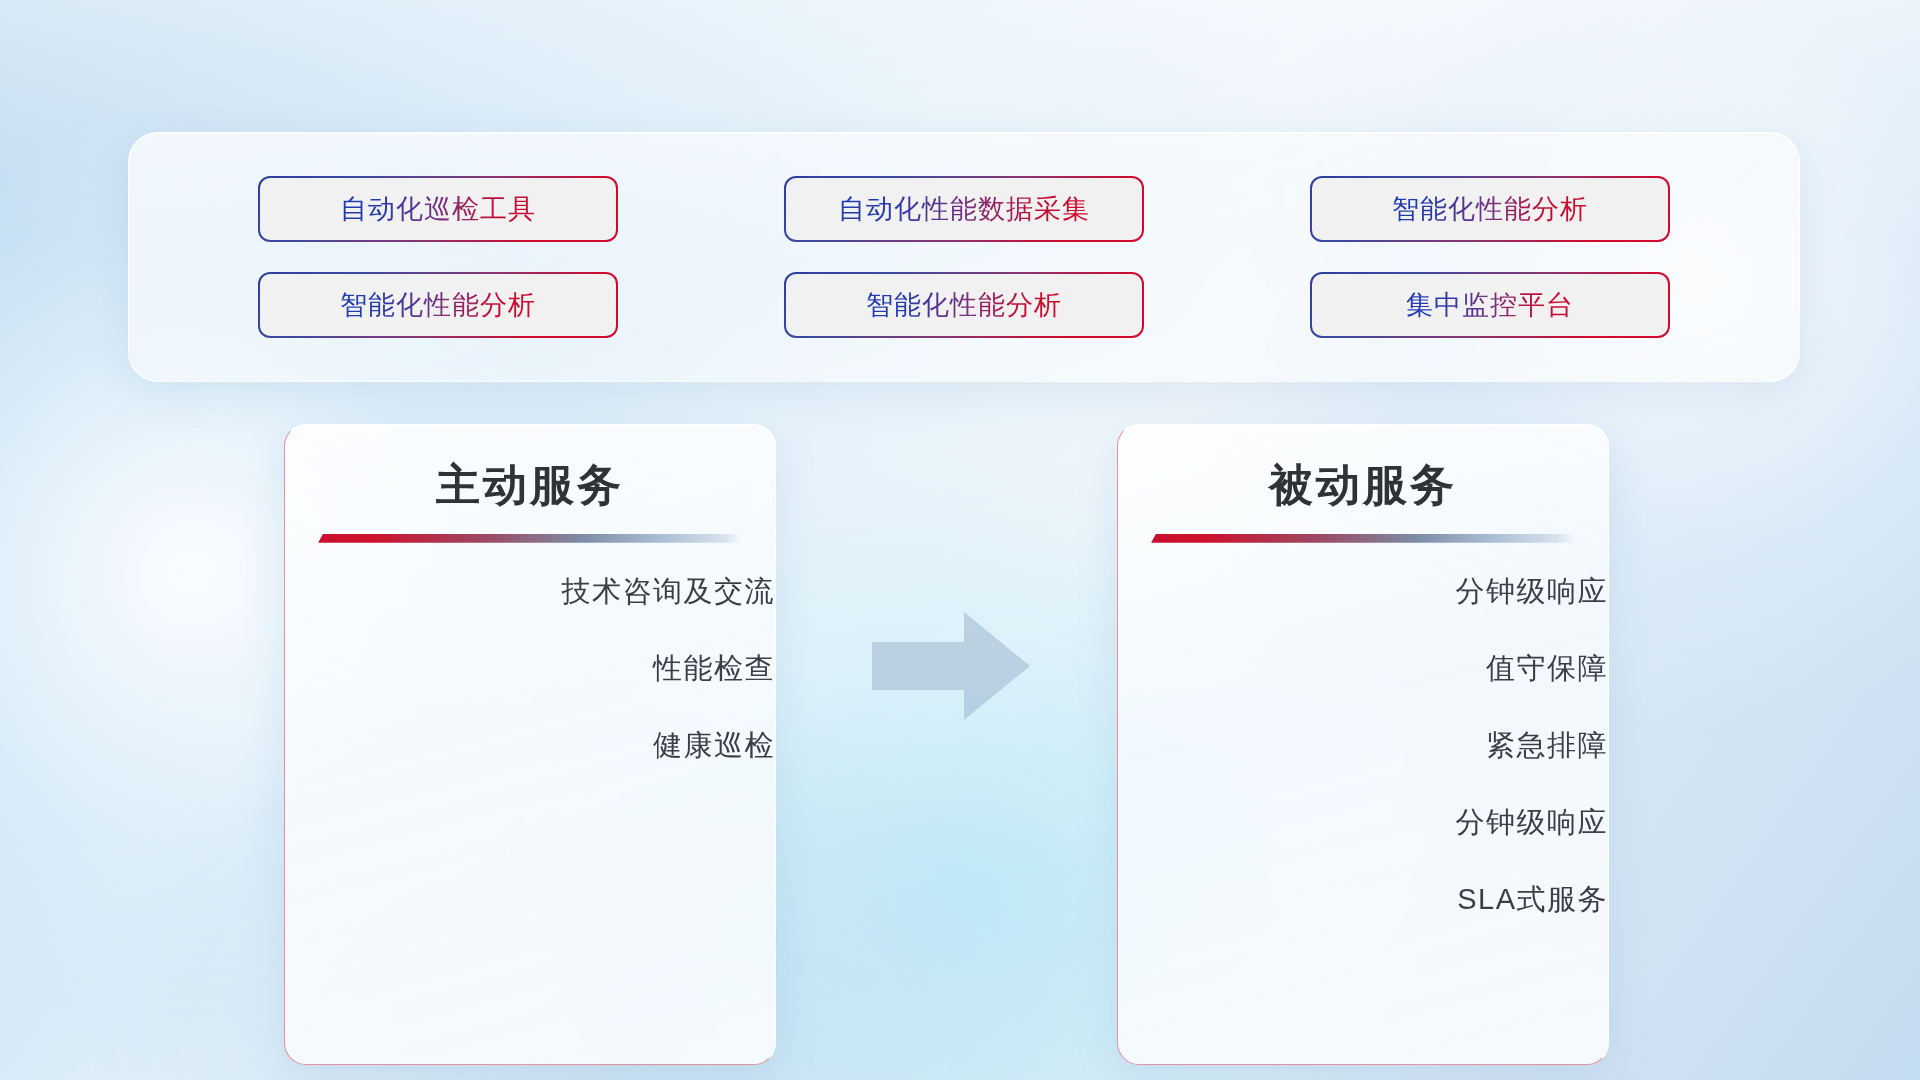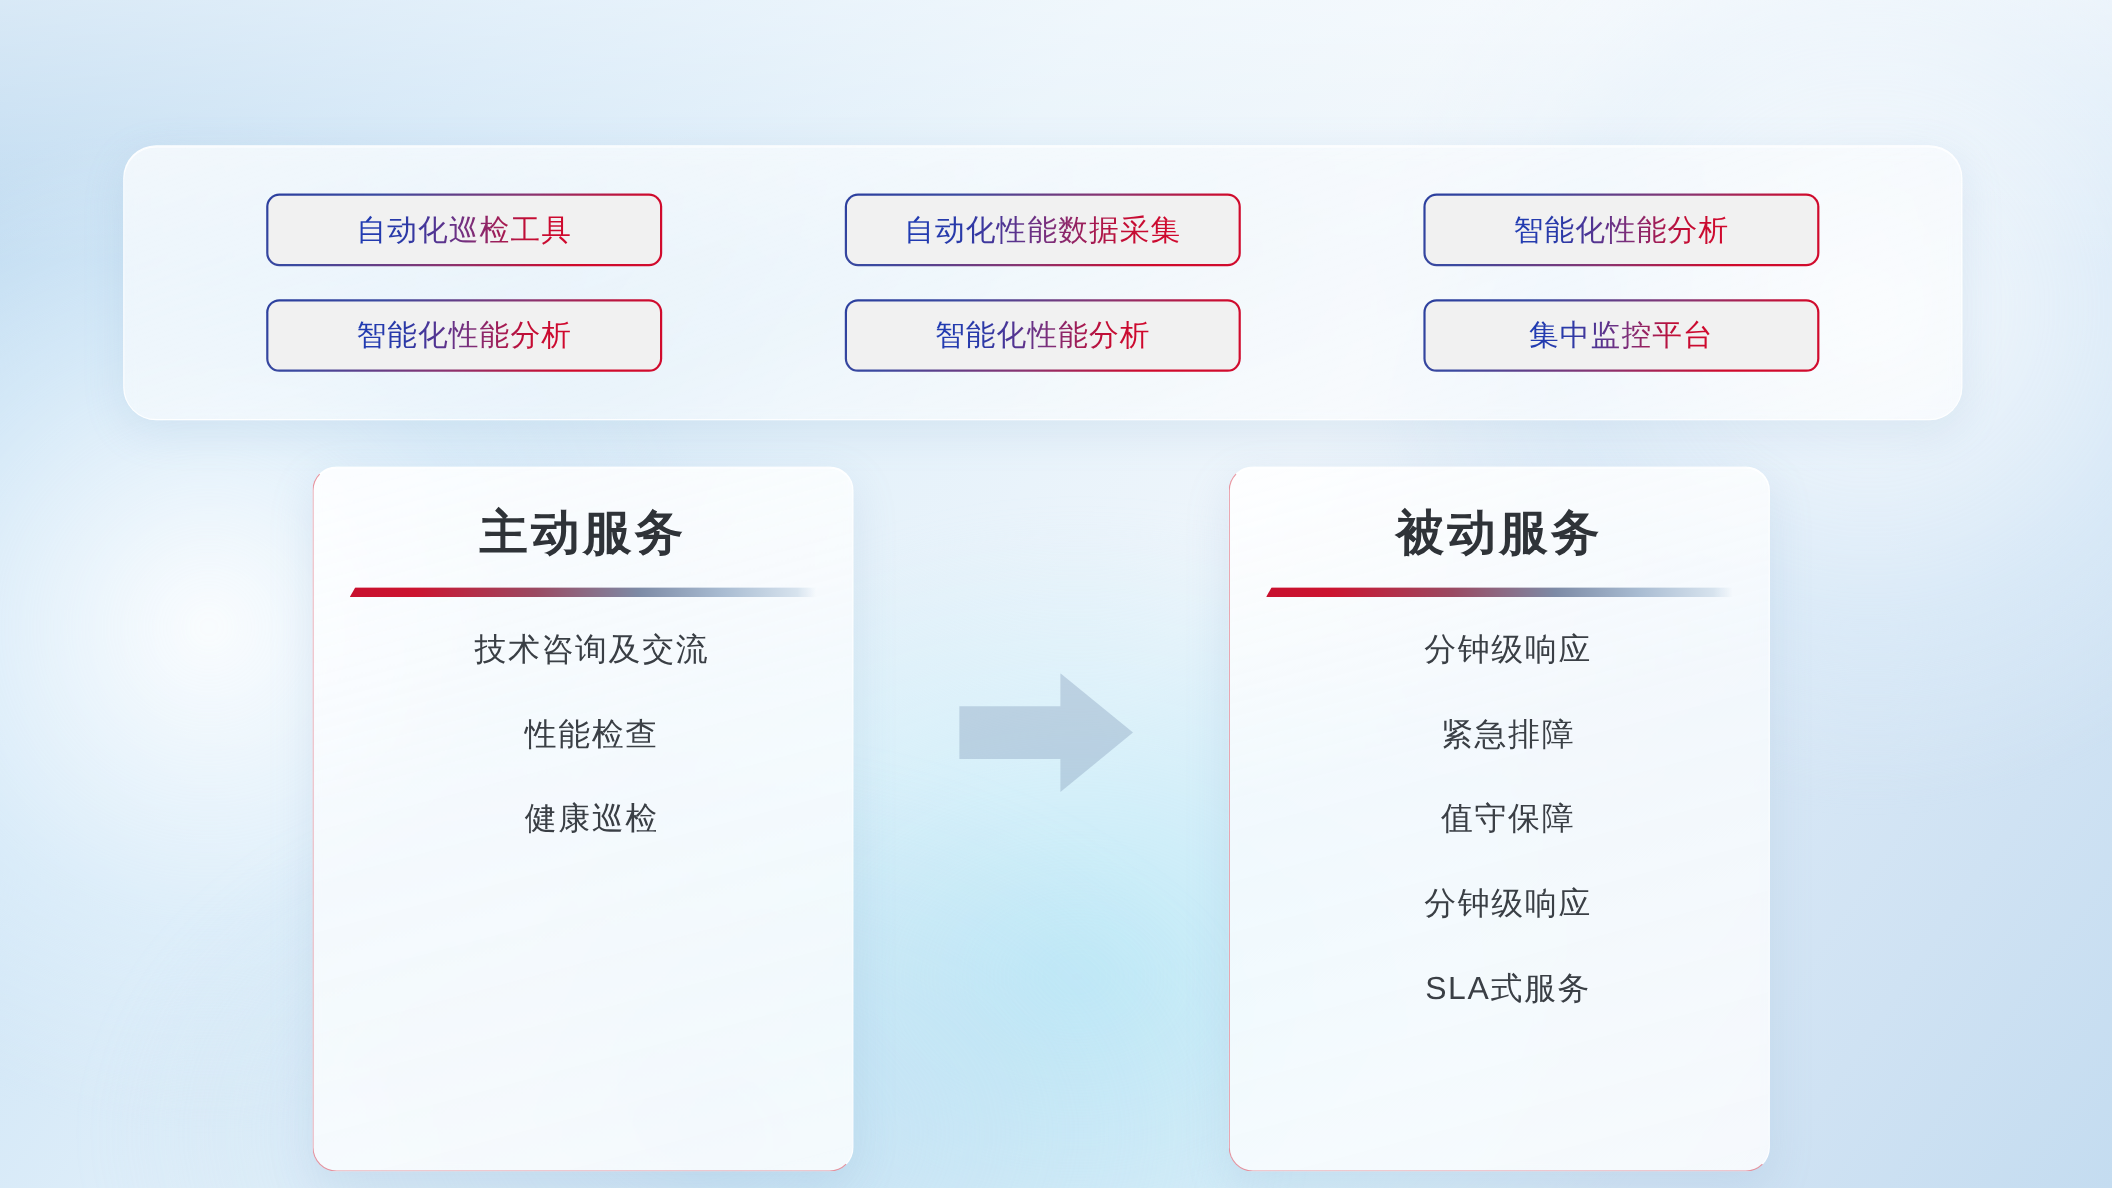--- a/index.html
+++ b/index.html
@@ -35,21 +35,21 @@
     background:radial-gradient(ellipse at 50% 50%,rgba(176,212,238,.55) 0%,rgba(186,219,241,0) 70%);
     filter:blur(20px);
   }
   #bg-sheen{
     position:absolute;left:0;top:0;width:100%;height:240px;
     background:linear-gradient(180deg,rgba(255,255,255,.45) 0%,rgba(255,255,255,0) 100%);
   }
 
   
   #capability-panel{
-    position:absolute;left:112px;top:132px;width:1672px;height:250px;
+    position:absolute;left:128px;top:132px;width:1672px;height:250px;
     border-radius:30px;
     background:linear-gradient(160deg,rgba(255,255,255,.72) 0%,rgba(255,255,255,.42) 45%,rgba(255,255,255,.62) 100%);
     border:1px solid rgba(255,255,255,.85);
     box-shadow:0 10px 38px rgba(120,160,200,.16), inset 0 1px 0 rgba(255,255,255,.9);
     backdrop-filter:blur(6px);
     display:grid;
     grid-template-columns:repeat(3,1fr);
     grid-template-rows:repeat(2,1fr);
     align-items:center;
     justify-items:center;
@@ -122,21 +122,21 @@
     width:424px;height:9px;
     background:linear-gradient(90deg,#c8102e 0%,#cc1430 14%,#9a4a62 40%,#7d8ba6 62%,#a9bcd2 80%,#d7e3ee 96%,rgba(215,227,238,0) 100%);
     clip-path:polygon(1.2% 0,100% 0,100% 100%,0 100%);
     border-radius:1px;
   }
   .card-list{
     margin:0;padding:0;list-style:none;
     margin-top:34px;
   }
   .card-list li{
-    text-align:center;
+    text-align:right;
     font-size:29px;
     color:#3a3f45;
     letter-spacing:1.5px;
     line-height:1;
     padding:0;
     margin:0 0 48px 16px;
     white-space:nowrap;
   }
   .card-list li:last-child{margin-bottom:0;}
 
@@ -196,18 +196,18 @@
 
 <svg id="flow-arrow" viewBox="0 0 158 108">
   <path d="M0 30 H92 V0 L158 54 L92 108 V78 H0 Z" fill="currentColor"></path>
 </svg>
 
 <div class="service-card" id="card-passive">
   <div class="card-title">被动服务</div>
   <div class="card-divider"></div>
   <ul class="card-list">
     <li>分钟级响应</li>
+    <li>值守保障</li>
     <li>紧急排障</li>
-    <li>值守保障</li>
     <li>分钟级响应</li>
     <li>SLA式服务</li>
   </ul>
 </div>
 
 </body></html>

